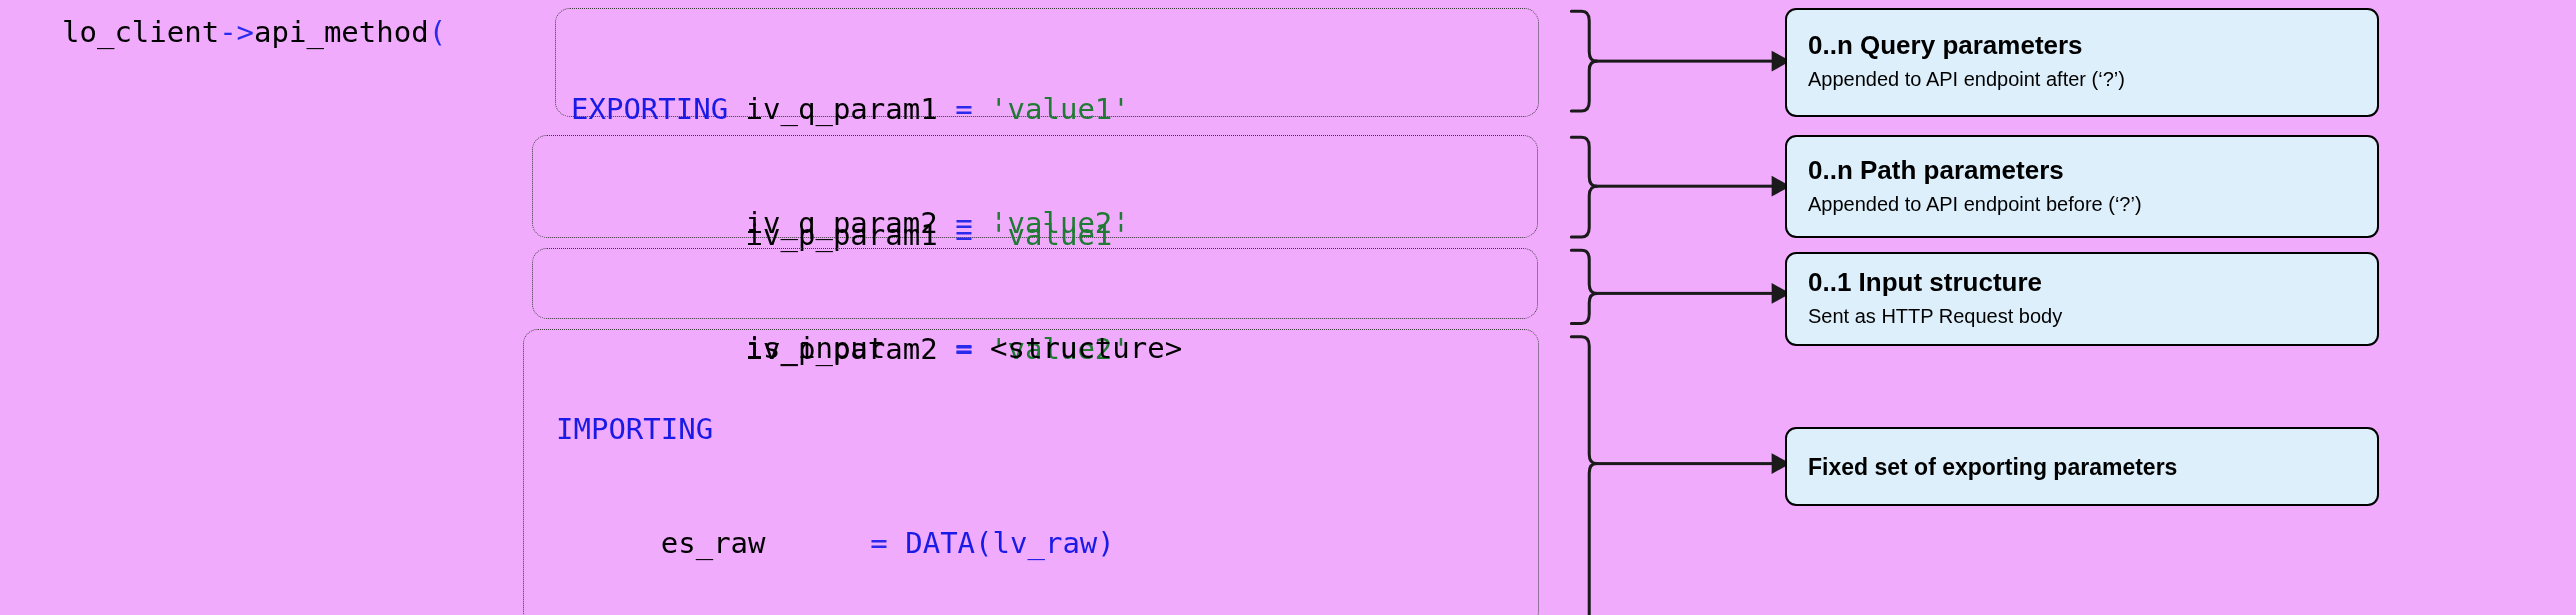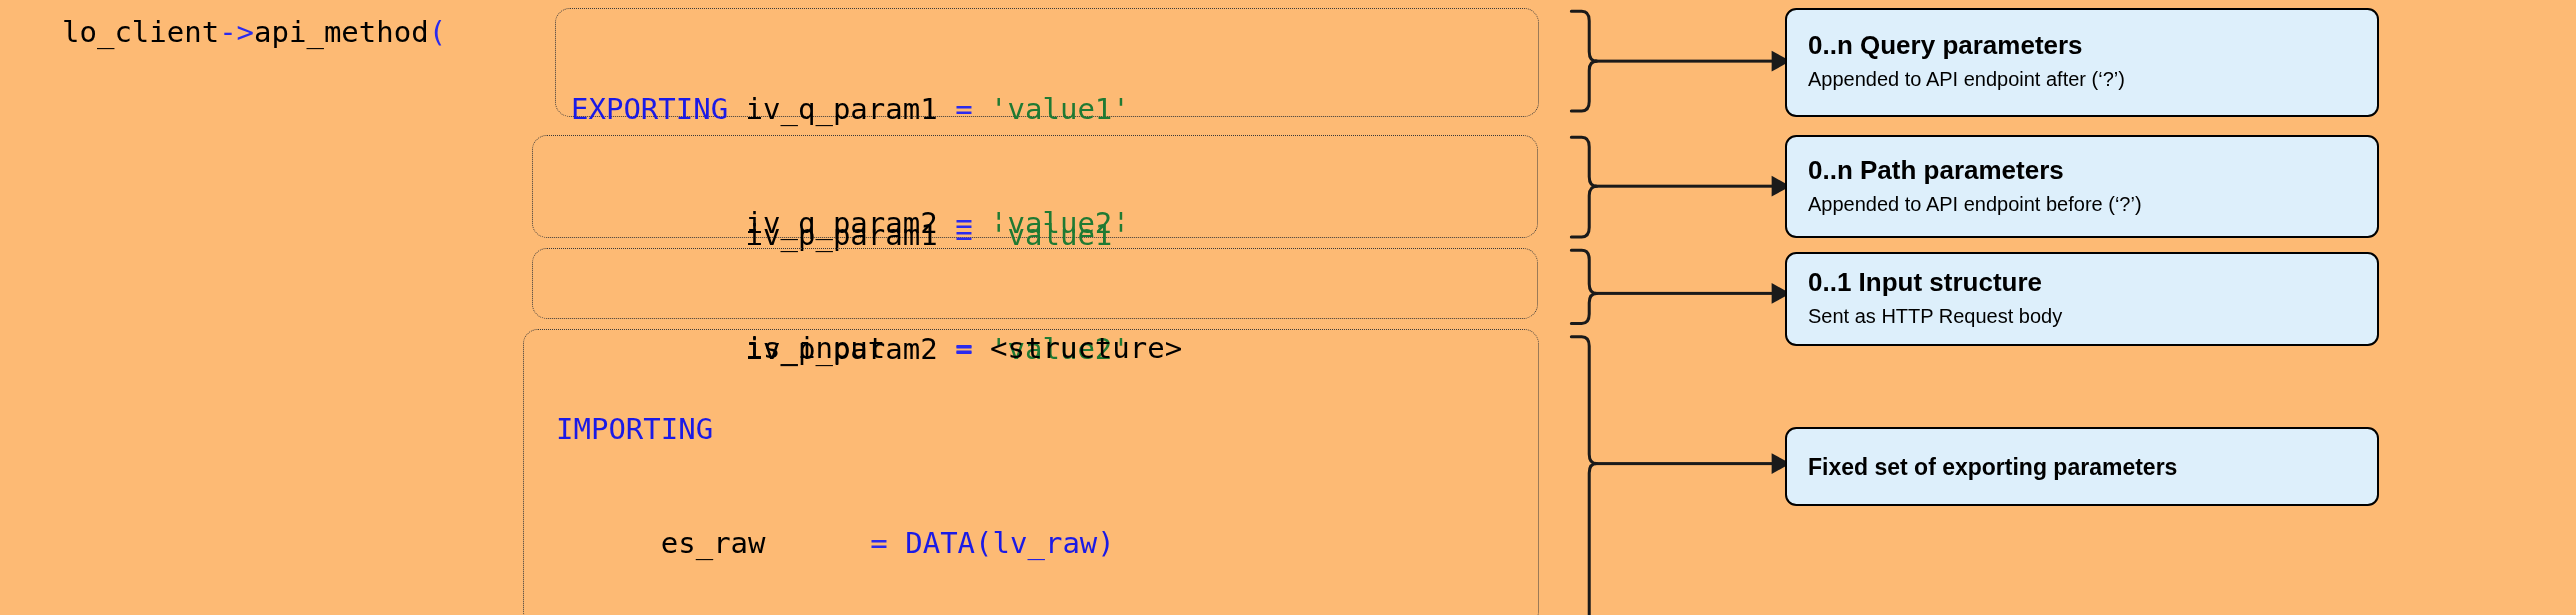--- a/index.html
+++ b/index.html
@@ -7,21 +7,21 @@
     padding: 0;
     background: #ffffff;
   }
   body {
     font-family: "Liberation Sans", sans-serif;
   }
   #canvas {
     position: relative;
     width: 2576px;
     height: 615px;
-    background: #fdba74;
+    background: #f0abfc;
     overflow: hidden;
   }
 
   
   .code {
     font-family: "DejaVu Sans Mono", monospace;
     font-size: 29px;
     line-height: 38px;
     white-space: pre;
     color: #000000;

